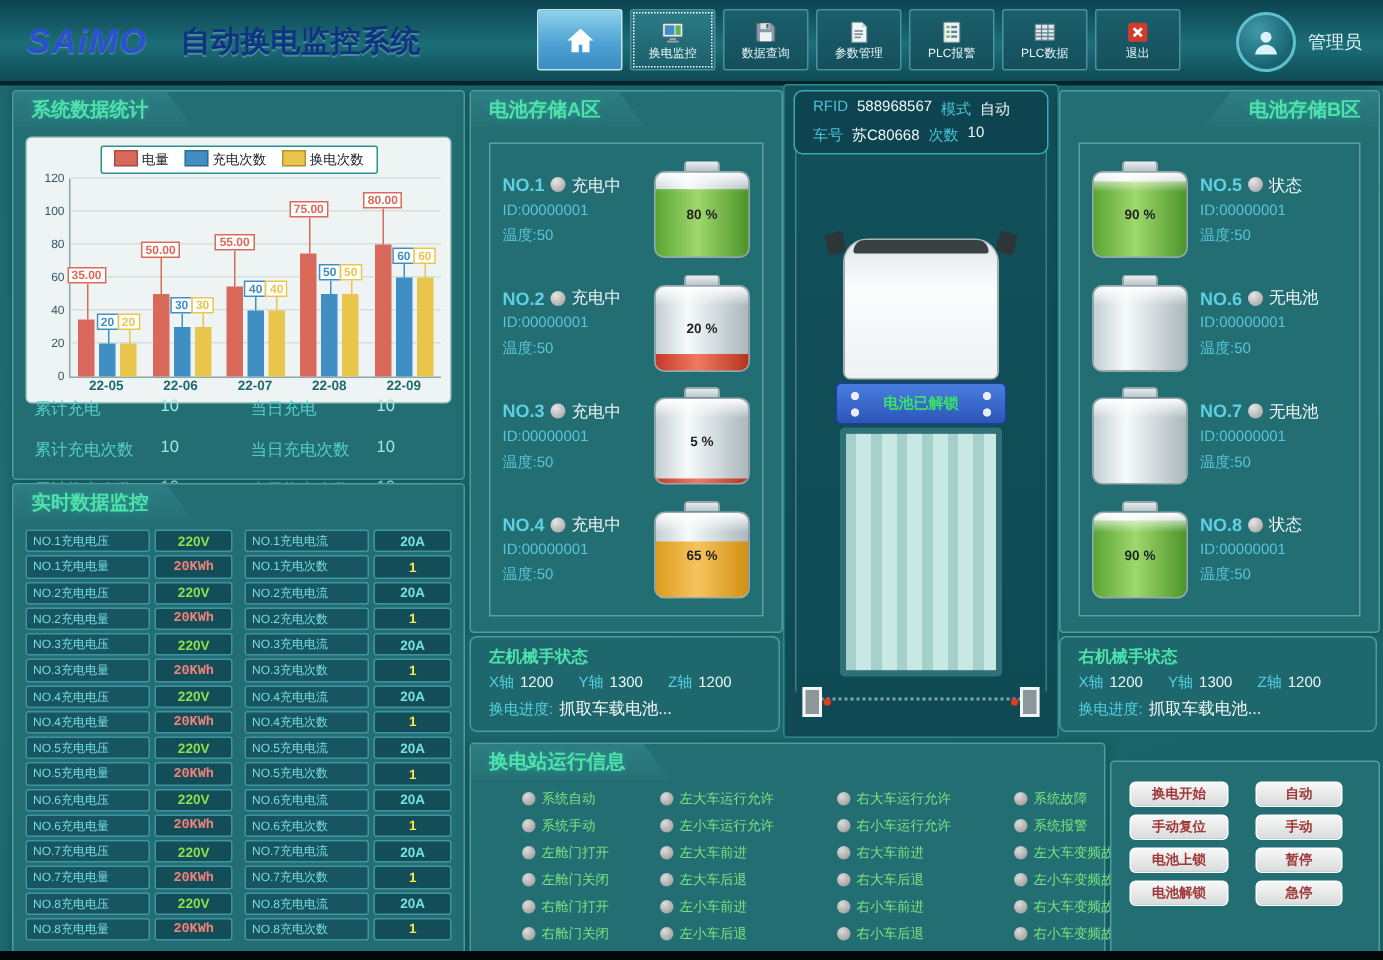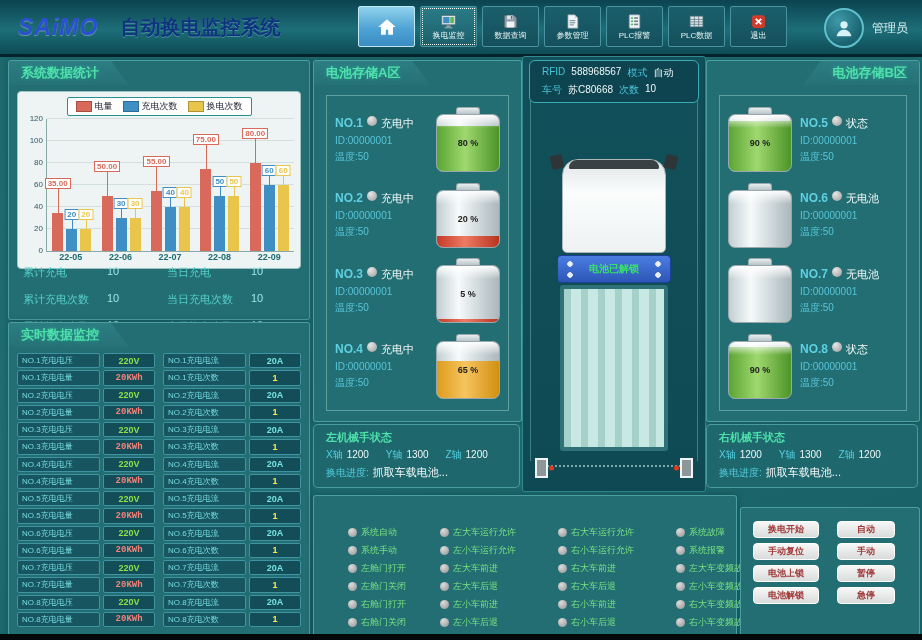--- a/index.html
+++ b/index.html
@@ -39,21 +39,21 @@
              background:linear-gradient(180deg,#2d7d83,#257176);
              clip-path:polygon(0 0,calc(100% - 18px) 0,100% 100%,0 100%);
              text-shadow:0 0 4px rgba(40,220,170,.4);}
   .panel-tab.right{left:auto;right:0;padding:0 12px 0 30px;
              clip-path:polygon(18px 0,100% 0,100% 100%,0 100%);}
   
   .chart-box{position:absolute;top:30px;left:8px;right:8px;height:168px;
              background:#eef4f3;border-radius:4px;border:1px solid #9fc6c2;padding:4px 6px;}
   .legend{display:flex;justify-content:center;gap:10px;margin:1px auto 3px;
           border:1px solid #2a8f8f;border-radius:2px;width:fit-content;padding:2px 8px;background:#fff;}
-  .legend-item{display:flex;align-items:center;gap:3px;}
+  .legend-item{display:flex;align-items:flex-start;gap:3px;}
   .swatch{width:14px;height:9px;display:inline-block;border:1px solid rgba(0,0,0,.25);}
   .legend-text{font-size:9px;color:#223;}
   .chart-area{display:flex;}
   .yaxis{position:relative;width:22px;height:132px;}
   .ytick{position:absolute;right:3px;font-size:8px;color:#356;}
   .plot{position:relative;flex:1;height:132px;border-left:1px solid #8aa8a5;
         border-bottom:1px solid #8aa8a5;display:flex;justify-content:space-around;
         align-items:flex-end;}
   .gridline{position:absolute;left:0;right:0;height:1px;background:#d3e0de;z-index:0;}
   .bar-group{display:flex;align-items:flex-end;gap:3px;height:100%;z-index:1;}
@@ -83,21 +83,21 @@
   .rt-value.current{color:#74e2e2;}
   .rt-value.energy{color:#f2837b;font-family:Liberation Mono, monospace;}
   .rt-value.count{color:#ffe84a;}
   
   .bat-list{position:absolute;top:34px;left:12px;right:12px;bottom:10px;
             border:1px solid rgba(170,220,214,.45);display:flex;flex-direction:column;
             justify-content:space-around;padding:6px 8px;}
   .bat-item{display:flex;align-items:center;gap:8px;}
   .bat-item.rev{flex-direction:row-reverse;}
   .bat-meta{flex:1;}
-  .bat-line1{display:flex;align-items:flex-start;gap:4px;font-size:12px;}
+  .bat-line1{display:flex;align-items:center;gap:4px;font-size:12px;}
   .bat-no{color:#5fd0e2;font-weight:bold;}
   .bat-dot{width:10px;height:10px;border-radius:50%;
            background:radial-gradient(circle at 35% 30%,#e6e6e6,#9a9a9a);display:inline-block;}
   .bat-status{color:#f0f8f8;font-size:11px;}
   .bat-sub{color:#58c5d8;font-size:10px;margin-top:4px;}
   .battery{width:64px;}
   .bat-cap{width:22px;height:6px;margin:0 auto;background:linear-gradient(180deg,#e8eef0,#b9c4c8);
            border:1px solid #9aa8ac;border-bottom:none;border-radius:3px 3px 0 0;}
   .bat-body{position:relative;height:56px;border:1px solid #98a8ac;border-radius:7px;
             background:linear-gradient(90deg,#c3ced2,#f6fafa 35%,#aab7bc);overflow:hidden;}
@@ -754,20 +754,21 @@
       <span class="lbl">X轴</span><span class="val">1200</span>
       <span class="lbl">Y轴</span><span class="val">1300</span>
       <span class="lbl">Z轴</span><span class="val">1200</span>
     </div>
     <div class="arm-prog">
       <span class="lbl">换电进度:</span><span class="val">抓取车载电池...</span>
     </div>
   </div>
 
   <div class="panel" style="left:313px;top:495px;width:422px;height:140px;">
+    <div class="panel-tab">换电站运行信息</div>
     <div class="ind-grid" id="indGrid">
         <div class="ind">
           <span class="ind-dot"></span>
           <span class="ind-label">系统自动</span>
         </div>
         <div class="ind">
           <span class="ind-dot"></span>
           <span class="ind-label">左大车运行允许</span>
         </div>
         <div class="ind">

